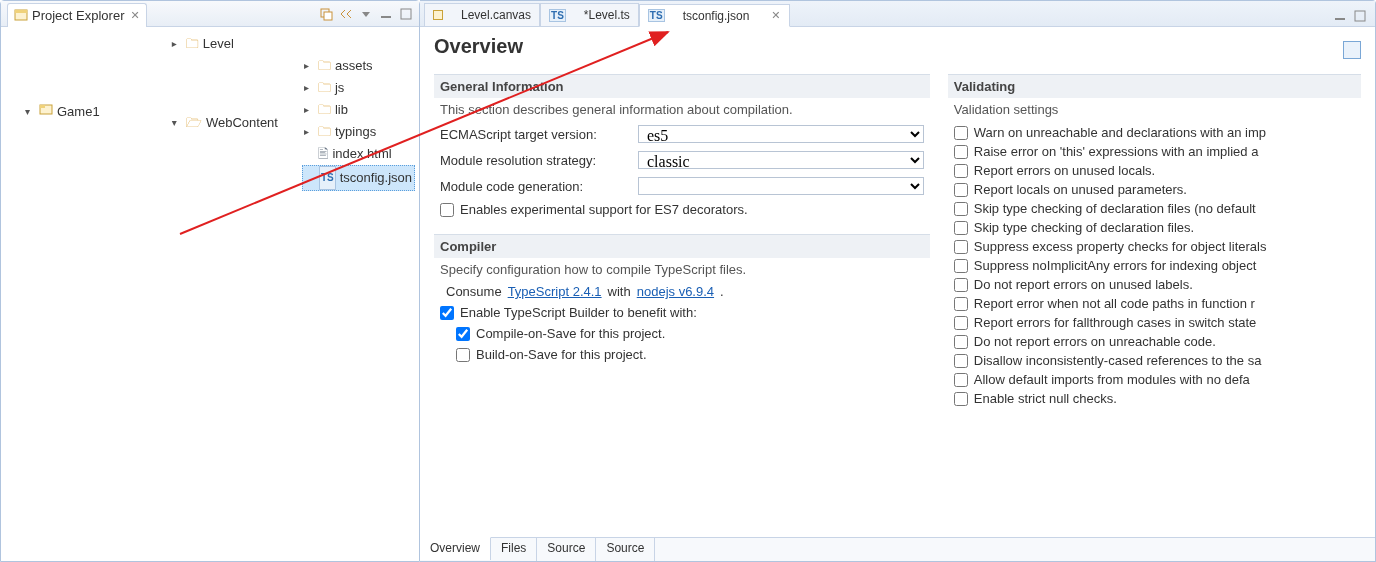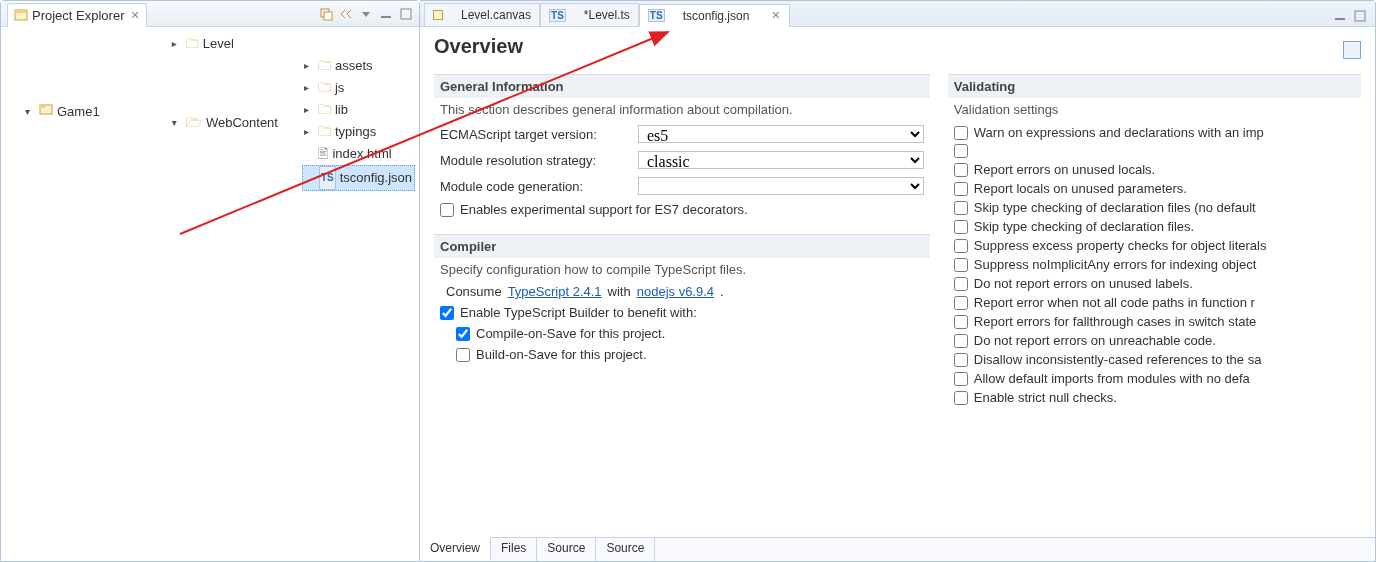--- a/index.html
+++ b/index.html
@@ -374,24 +374,25 @@
             </div>
           </div>
 
           <div class="overview-right">
             <div class="section">
               <div class="section-header">Validating</div>
               <div class="section-desc">Validation settings</div>
               <div class="validating-list" id="validating-list">
                   <div class="check-row">
                     <input type="checkbox" style="">
-                    <span>Warn on expressions and declarations with an imp</span>
-                  </div>
-                  <div class="check-row">
-                    <input type="checkbox" style="">
+                    <span>Warn on unreachable and declarations with an imp</span>
+                  </div>
+                  <div class="check-row">
+                    <input type="checkbox" style="">
+                    <span>Raise error on 'this' expressions with an implied a</span>
                   </div>
                   <div class="check-row">
                     <input type="checkbox" style="">
                     <span>Report errors on unused locals.</span>
                   </div>
                   <div class="check-row">
                     <input type="checkbox" style="">
                     <span>Report locals on unused parameters.</span>
                   </div>
                   <div class="check-row">

